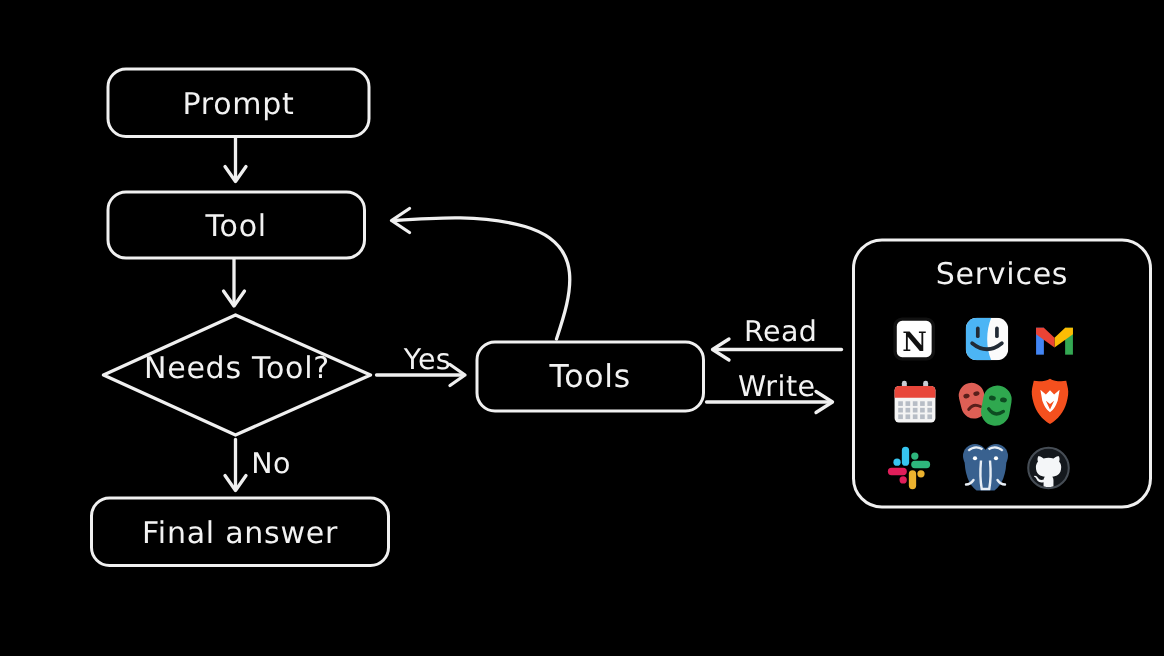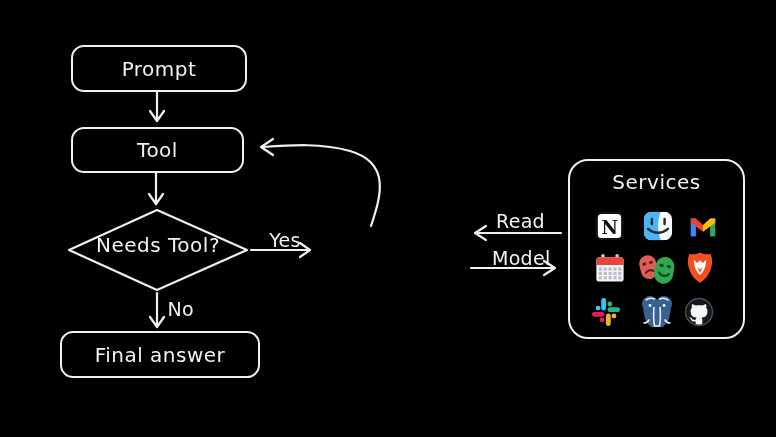--- a/index.html
+++ b/index.html
@@ -13,21 +13,21 @@
     display:flex;align-items:center;justify-content:center;
     font-size:20px;letter-spacing:.5px;background:#000;
   }
   .diamond-label{
     position:absolute;display:flex;align-items:flex-start;justify-content:center;
     font-size:20px;letter-spacing:.5px;
   }
   .edge-label{position:absolute;font-size:19px;text-align:center;letter-spacing:.3px;}
   .services{
     position:absolute;left:568px;top:159px;width:173px;height:176px;
-    border:2.5px solid #f0f0f0;border-radius:20px;background:#000;
+    border:2.5px solid #f0f0f0;border-radius:20px;background:#000;padding-left:23px;
   }
   .services-title{
     position:absolute;top:9px;left:0;width:100%;text-align:center;
     font-size:20px;letter-spacing:.5px;
   }
   .icon{position:absolute;transform:translate(-50%,-50%);line-height:0;}
 </style>
 </head>
 <body>
 
@@ -82,25 +82,28 @@
   </div>
 
   <div class="diamond-label" style="left:69px;top:233px;width:178px;height:34px">
     <span>Needs Tool?</span>
   </div>
 
   <div class="node" style="left:60px;top:331px;width:196px;height:43px">
     <span>Final answer</span>
   </div>
 
+  <div class="node" style="left:317px;top:227px;width:149px;height:44px;font-size:21px">
+    <span>Tools</span>
+  </div>
 
   <div class="edge-label" style="left:264px;top:229px;width:42px">Yes</div>
   <div class="edge-label" style="left:164px;top:298px;width:30px;text-align:right">No</div>
   <div class="edge-label" style="left:496px;top:210px;width:46px">Read</div>
-  <div class="edge-label" style="left:492px;top:247px;width:46px">Model</div>
+  <div class="edge-label" style="left:492px;top:247px;width:46px">Write</div>
 
   <div class="services">
     <div class="services-title">Services</div>
 
     <span class="icon" style="left:39px;top:65px" aria-label="notion-icon">
       <svg width="34" height="34" viewBox="0 0 36 36">
         <rect x="5" y="4" width="27" height="28" rx="5" fill="#ffffff" stroke="#111" stroke-width="2.4"></rect>
         <text x="18.7" y="26.5" text-anchor="middle" font-family="DejaVu Serif,serif" font-size="19" font-weight="bold" fill="#111">N</text>
       </svg>
     </span>

